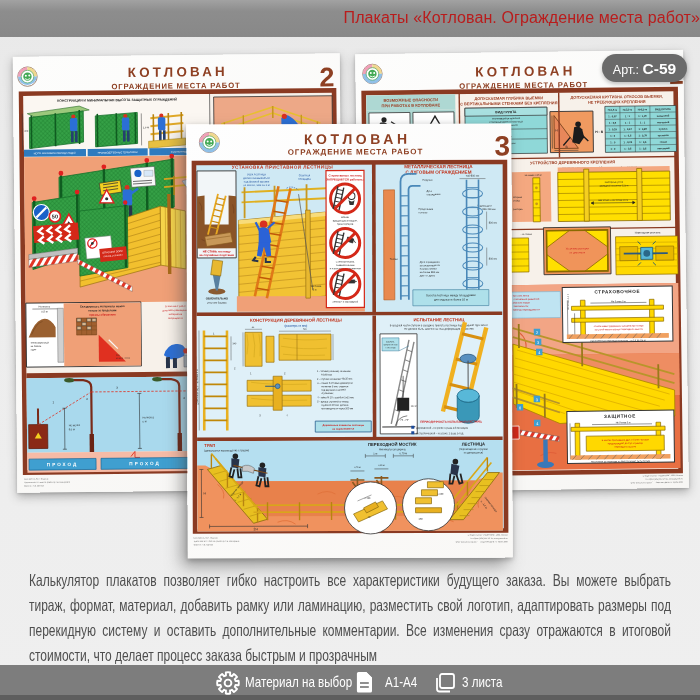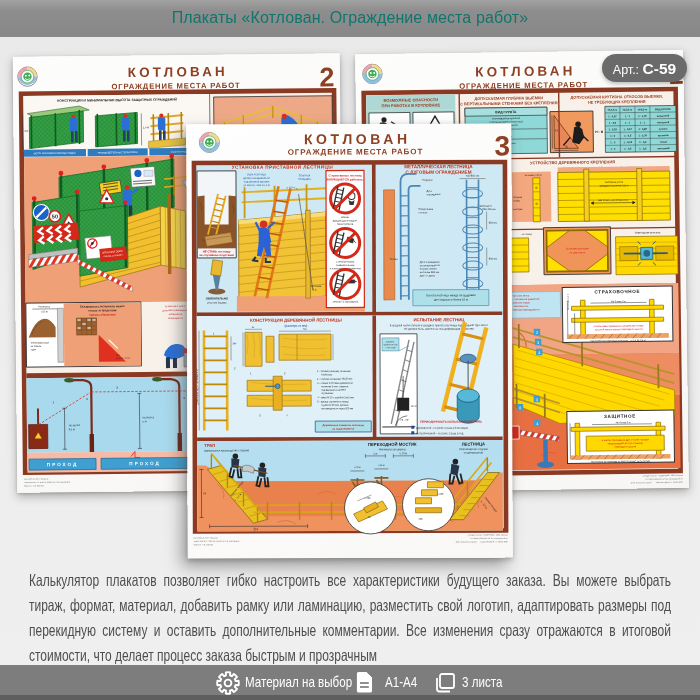--- a/index.html
+++ b/index.html
@@ -1270,21 +1270,21 @@
 <g fill="#666" font-size="1.9" text-anchor="end">
 <text x="320" y="412">© Издательство "ГАСЗНАНИЕ", 2008, Москва</text>
 <text x="320" y="415.4">Тел./факс (495) 452-29-25, www.gasznak.ru</text>
 <text x="320" y="418.8">ОАО "СпецТехно проект" — Лицензия ДЕГВ-П, Тираж 3000</text>
 </g>
 </svg>
 </div>
 
 <div class="abs" style="left:0;top:0;width:700px;height:37px;background:linear-gradient(180deg,#a2a2a2 0%,#8d8d8d 30%,#888888 100%);"></div>
 
-<div class="abs" style="left:0;top:9px;width:700px;text-align:center;color:#0f766e;font-size:16px;letter-spacing:0.1px;">Плакаты «Котлован. Ограждение места работ»</div>
+<div class="abs" style="left:0;top:9px;width:700px;text-align:right;color:#b91c1c;font-size:16px;letter-spacing:0.1px;">Плакаты «Котлован. Ограждение места работ»</div>
 
 <div class="abs" style="left:602px;top:54px;width:85px;height:28px;background:#6a6a6a;border-radius:14px;box-shadow:0 2px 4px rgba(0,0,0,0.25);"></div>
 
 <div class="abs" style="left:602px;top:60px;width:85px;text-align:center;color:#fff;font-size:12.5px;">Арт.:&nbsp;<b style="font-size:15.5px;">С-59</b></div>
 
 <div class="abs" style="left:29px;top:568px;width:884px;color:#4e4e4e;font-size:16.5px;line-height:25px;transform:scaleX(0.7262);transform-origin:left top;">
 <div style="text-align:justify;text-align-last:justify;">Калькулятор плакатов позволяет гибко настроить все характеристики будущего заказа. Вы можете выбрать</div>
 <div style="text-align:justify;text-align-last:justify;">тираж, формат, материал, добавить рамку или ламинацию, разместить свой логотип, адаптировать размеры под</div>
 <div style="text-align:justify;text-align-last:justify;">перекидную систему и оставить дополнительные комментарии. Все изменения сразу отражаются в итоговой</div>
 <div>стоимости, что делает процесс заказа быстрым и прозрачным</div>

